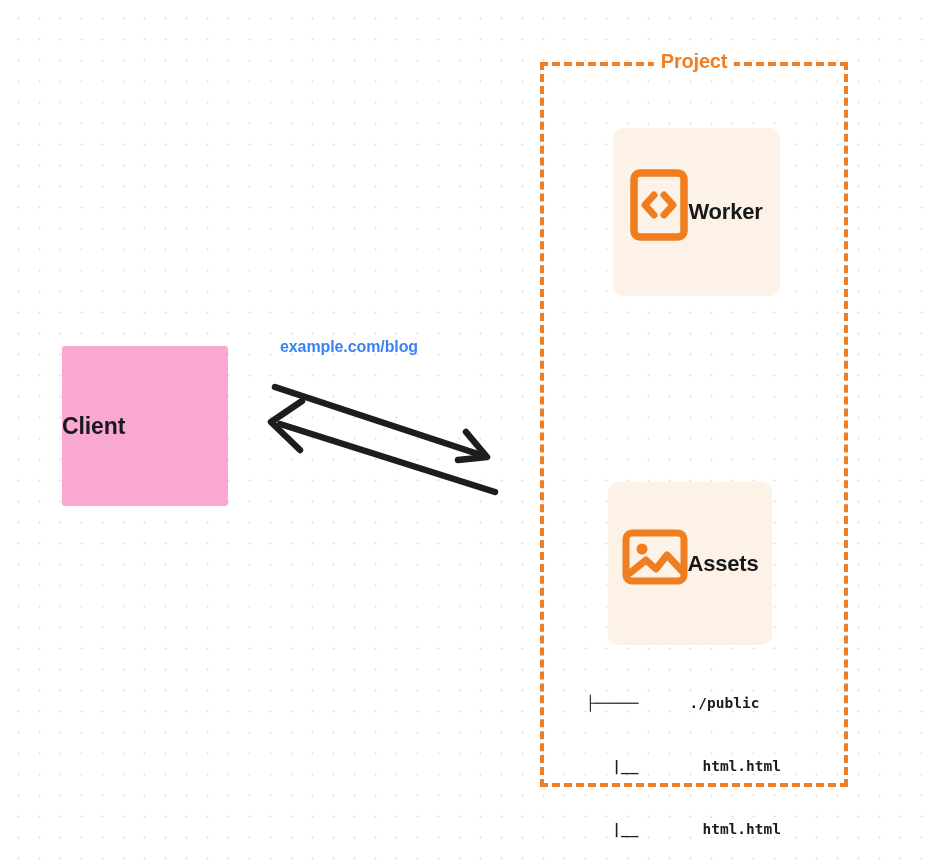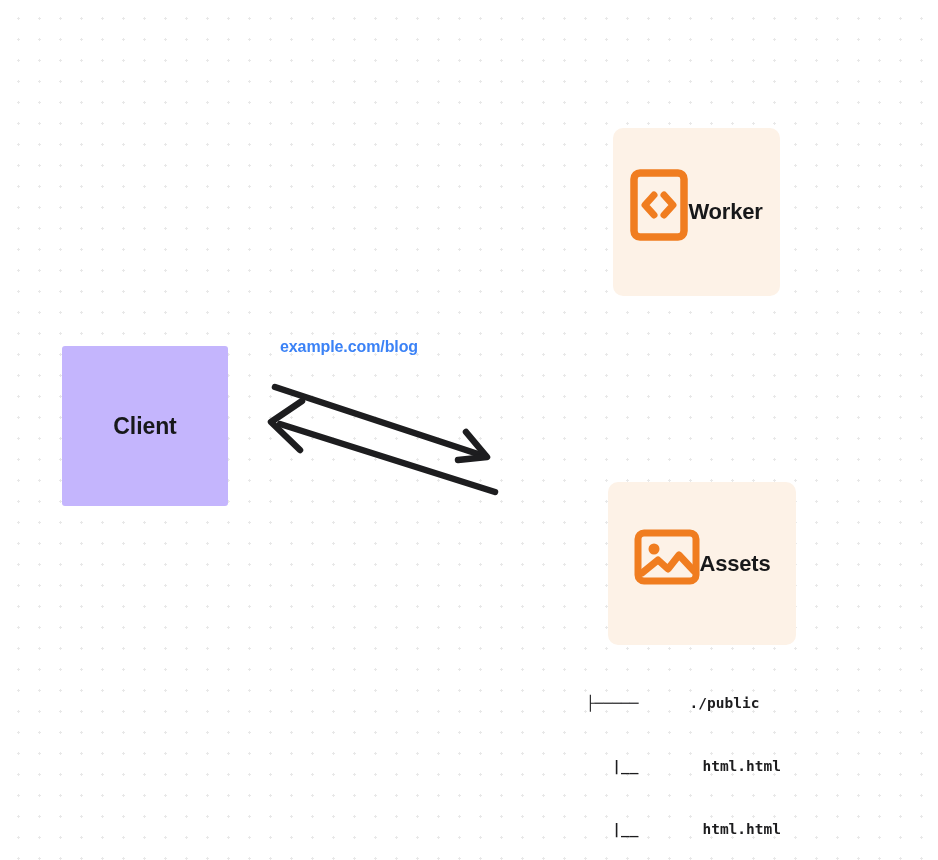--- a/index.html
+++ b/index.html
@@ -24,25 +24,24 @@
     inset: 0;
   }
 
   
   .client-node {
     position: absolute;
     left: 62px;
     top: 346px;
     width: 166px;
     height: 160px;
-    background: #c4b5fd;
+    background: #f9a8d4;
     border-radius: 3px;
     display: flex;
     align-items: center;
-    justify-content: center;
   }
   .client-label {
     font-size: 23px;
     font-weight: 700;
     color: #17181a;
     letter-spacing: -0.1px;
   }
 
   
   .conn-label {
@@ -108,21 +107,21 @@
   }
   .card-worker {
     left: 613px;
     top: 128px;
     width: 167px;
     height: 168px;
   }
   .card-assets {
     left: 608px;
     top: 482px;
-    width: 188px;
+    width: 164px;
     height: 163px;
   }
   .card-icon {
     display: block;
     margin-bottom: 14px;
   }
   .card-label {
     font-size: 22px;
     font-weight: 700;
     color: #17181a;
@@ -178,20 +177,24 @@
       <line x1="275" y1="387" x2="478" y2="454" stroke="#1d1d1f" stroke-width="6.5" stroke-linecap="round"></line>
       <polyline points="466,432 487,457 458,460" fill="none" stroke="#1d1d1f" stroke-width="6.5" stroke-linecap="round" stroke-linejoin="round"></polyline>
     </g>
 
     <g>
       <line x1="495" y1="492" x2="280" y2="424" stroke="#1d1d1f" stroke-width="6.5" stroke-linecap="round"></line>
       <polyline points="302,401 271,422 300,450" fill="none" stroke="#1d1d1f" stroke-width="6.5" stroke-linecap="round" stroke-linejoin="round"></polyline>
     </g>
   </svg>
 
+  <div class="project-box">
+    <div class="project-border"></div>
+    <div class="project-title">Project</div>
+  </div>
 
   <div class="card card-worker">
     <svg class="card-icon" width="58" height="72" viewBox="0 0 58 72">
       <rect x="4" y="4" width="50" height="64" rx="6" ry="6" fill="none" stroke="#f07d20" stroke-width="7.5"></rect>
       <polyline points="24,26 15,36 24,46" fill="none" stroke="#f07d20" stroke-width="7" stroke-linecap="round" stroke-linejoin="round"></polyline>
       <polyline points="34,26 43,36 34,46" fill="none" stroke="#f07d20" stroke-width="7" stroke-linecap="round" stroke-linejoin="round"></polyline>
     </svg>
     <span class="card-label">Worker</span>
   </div>
 

